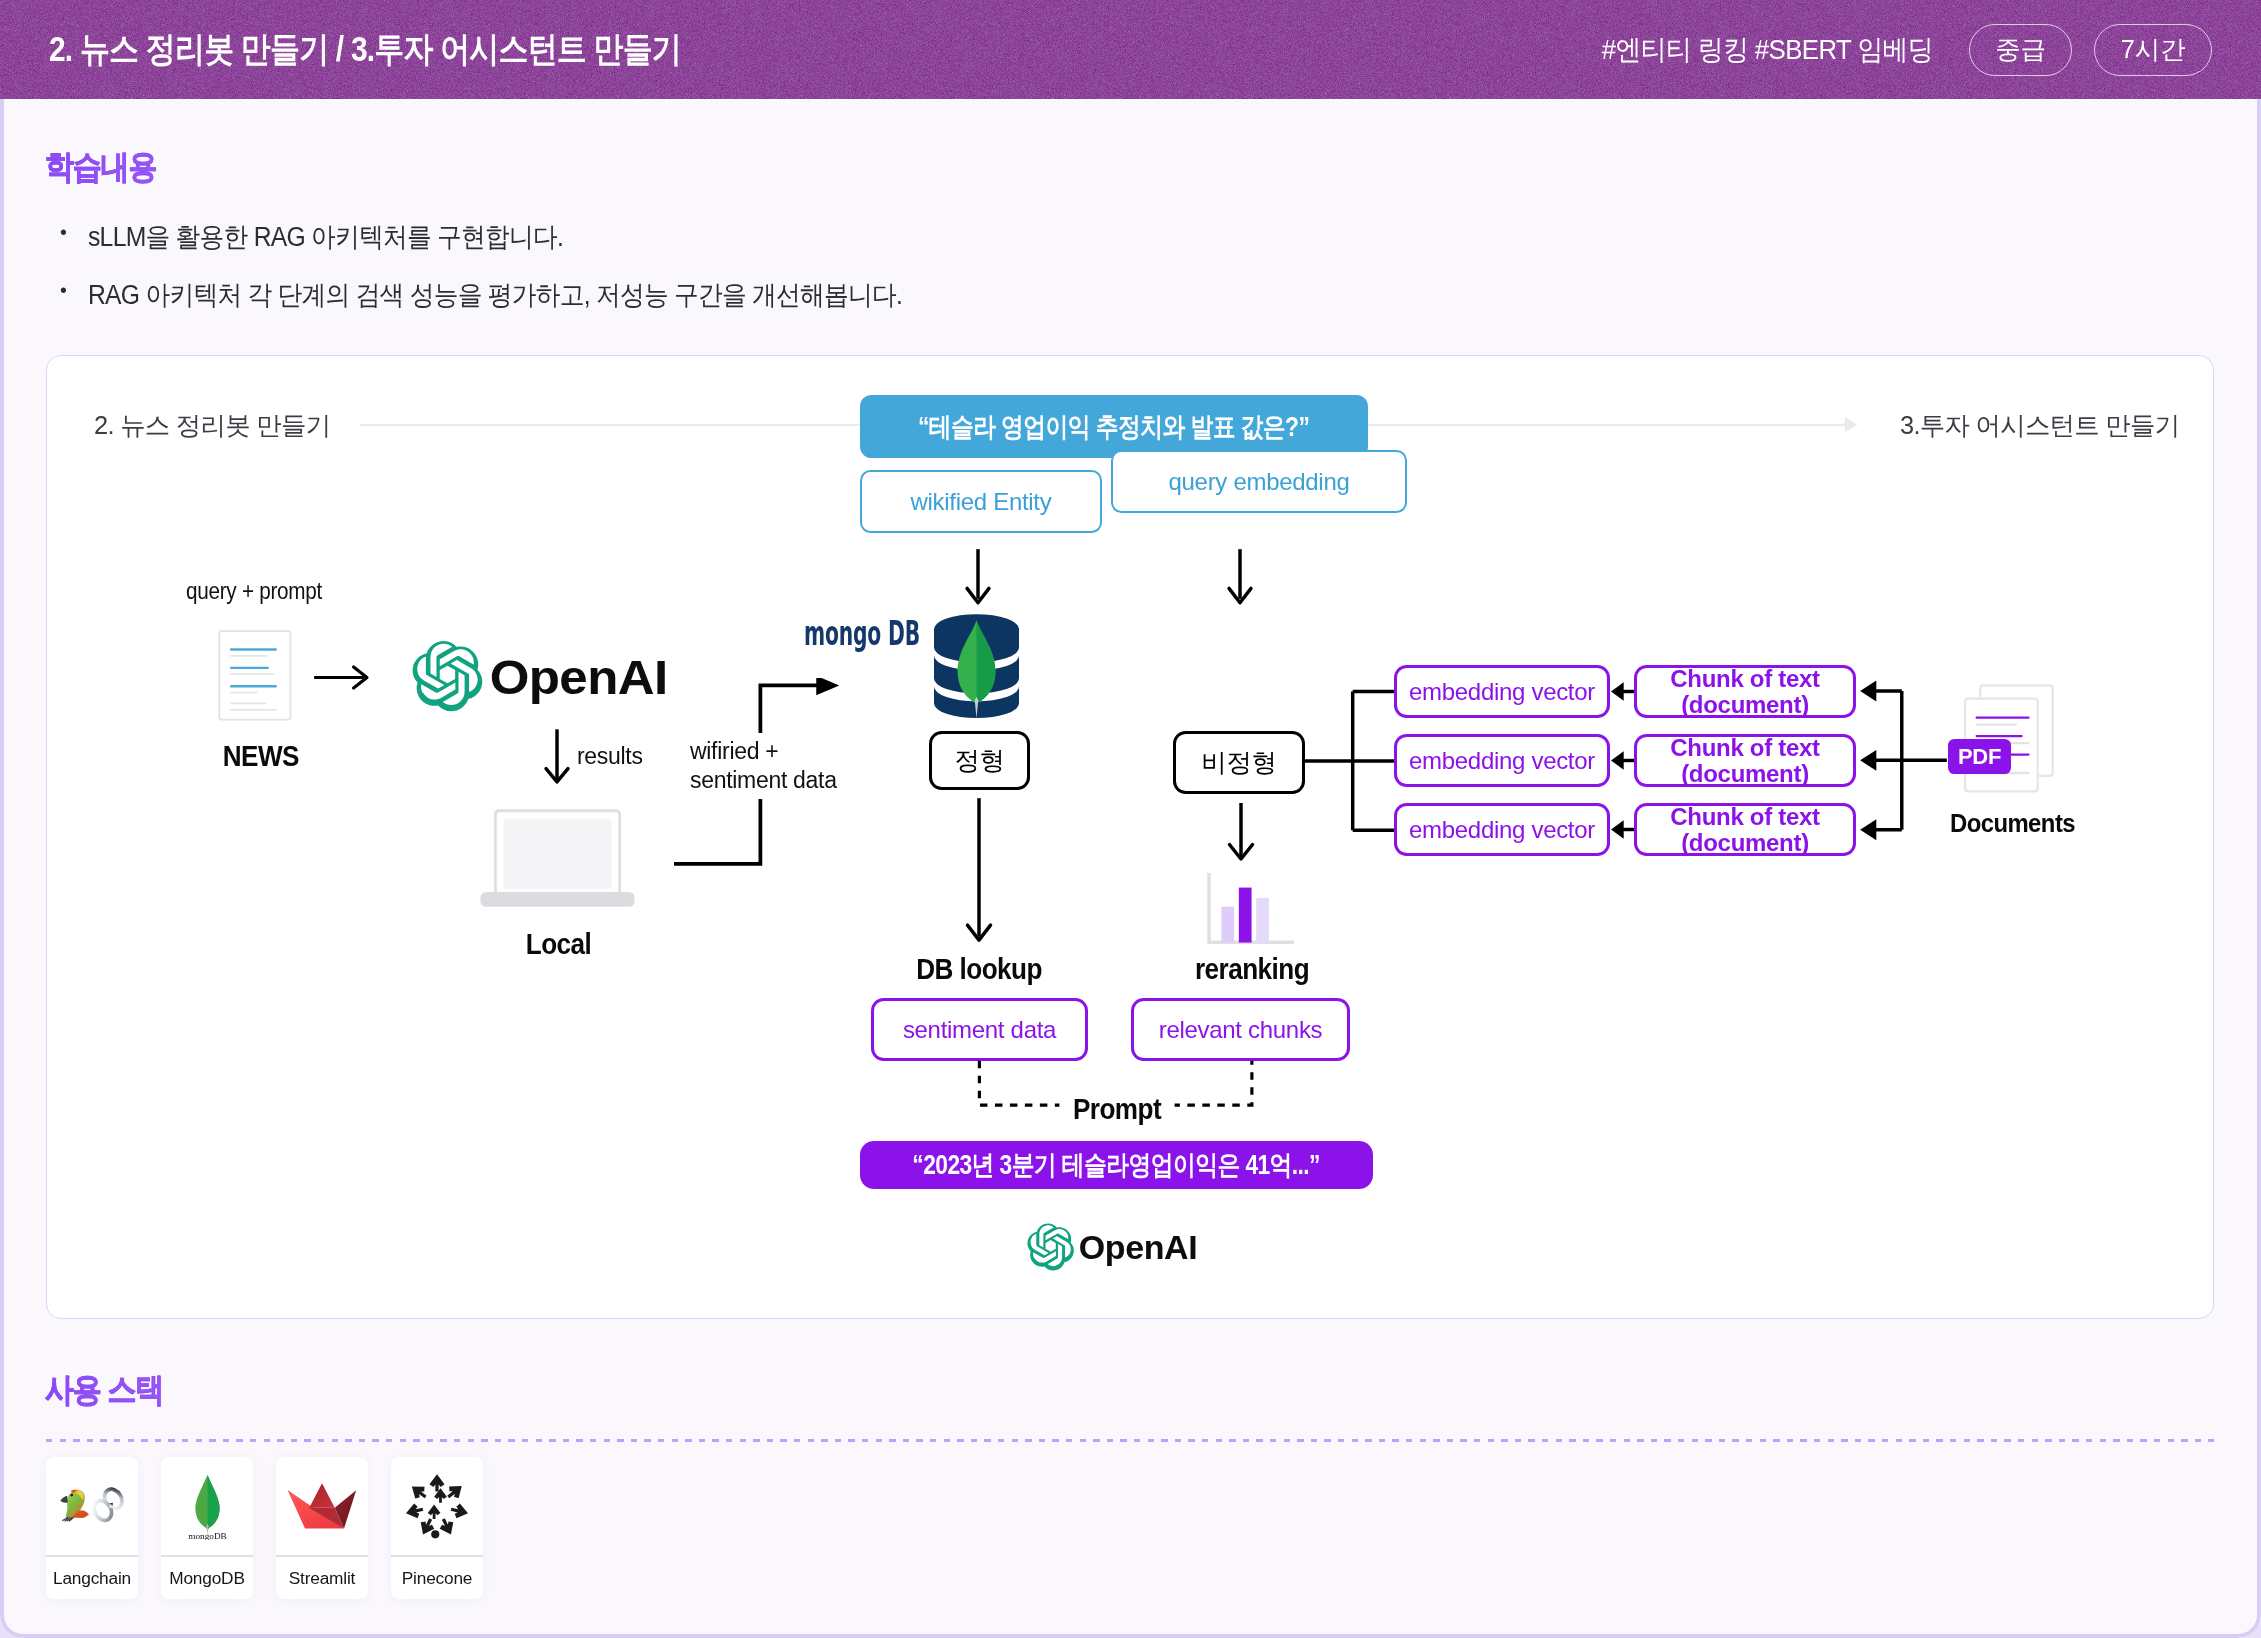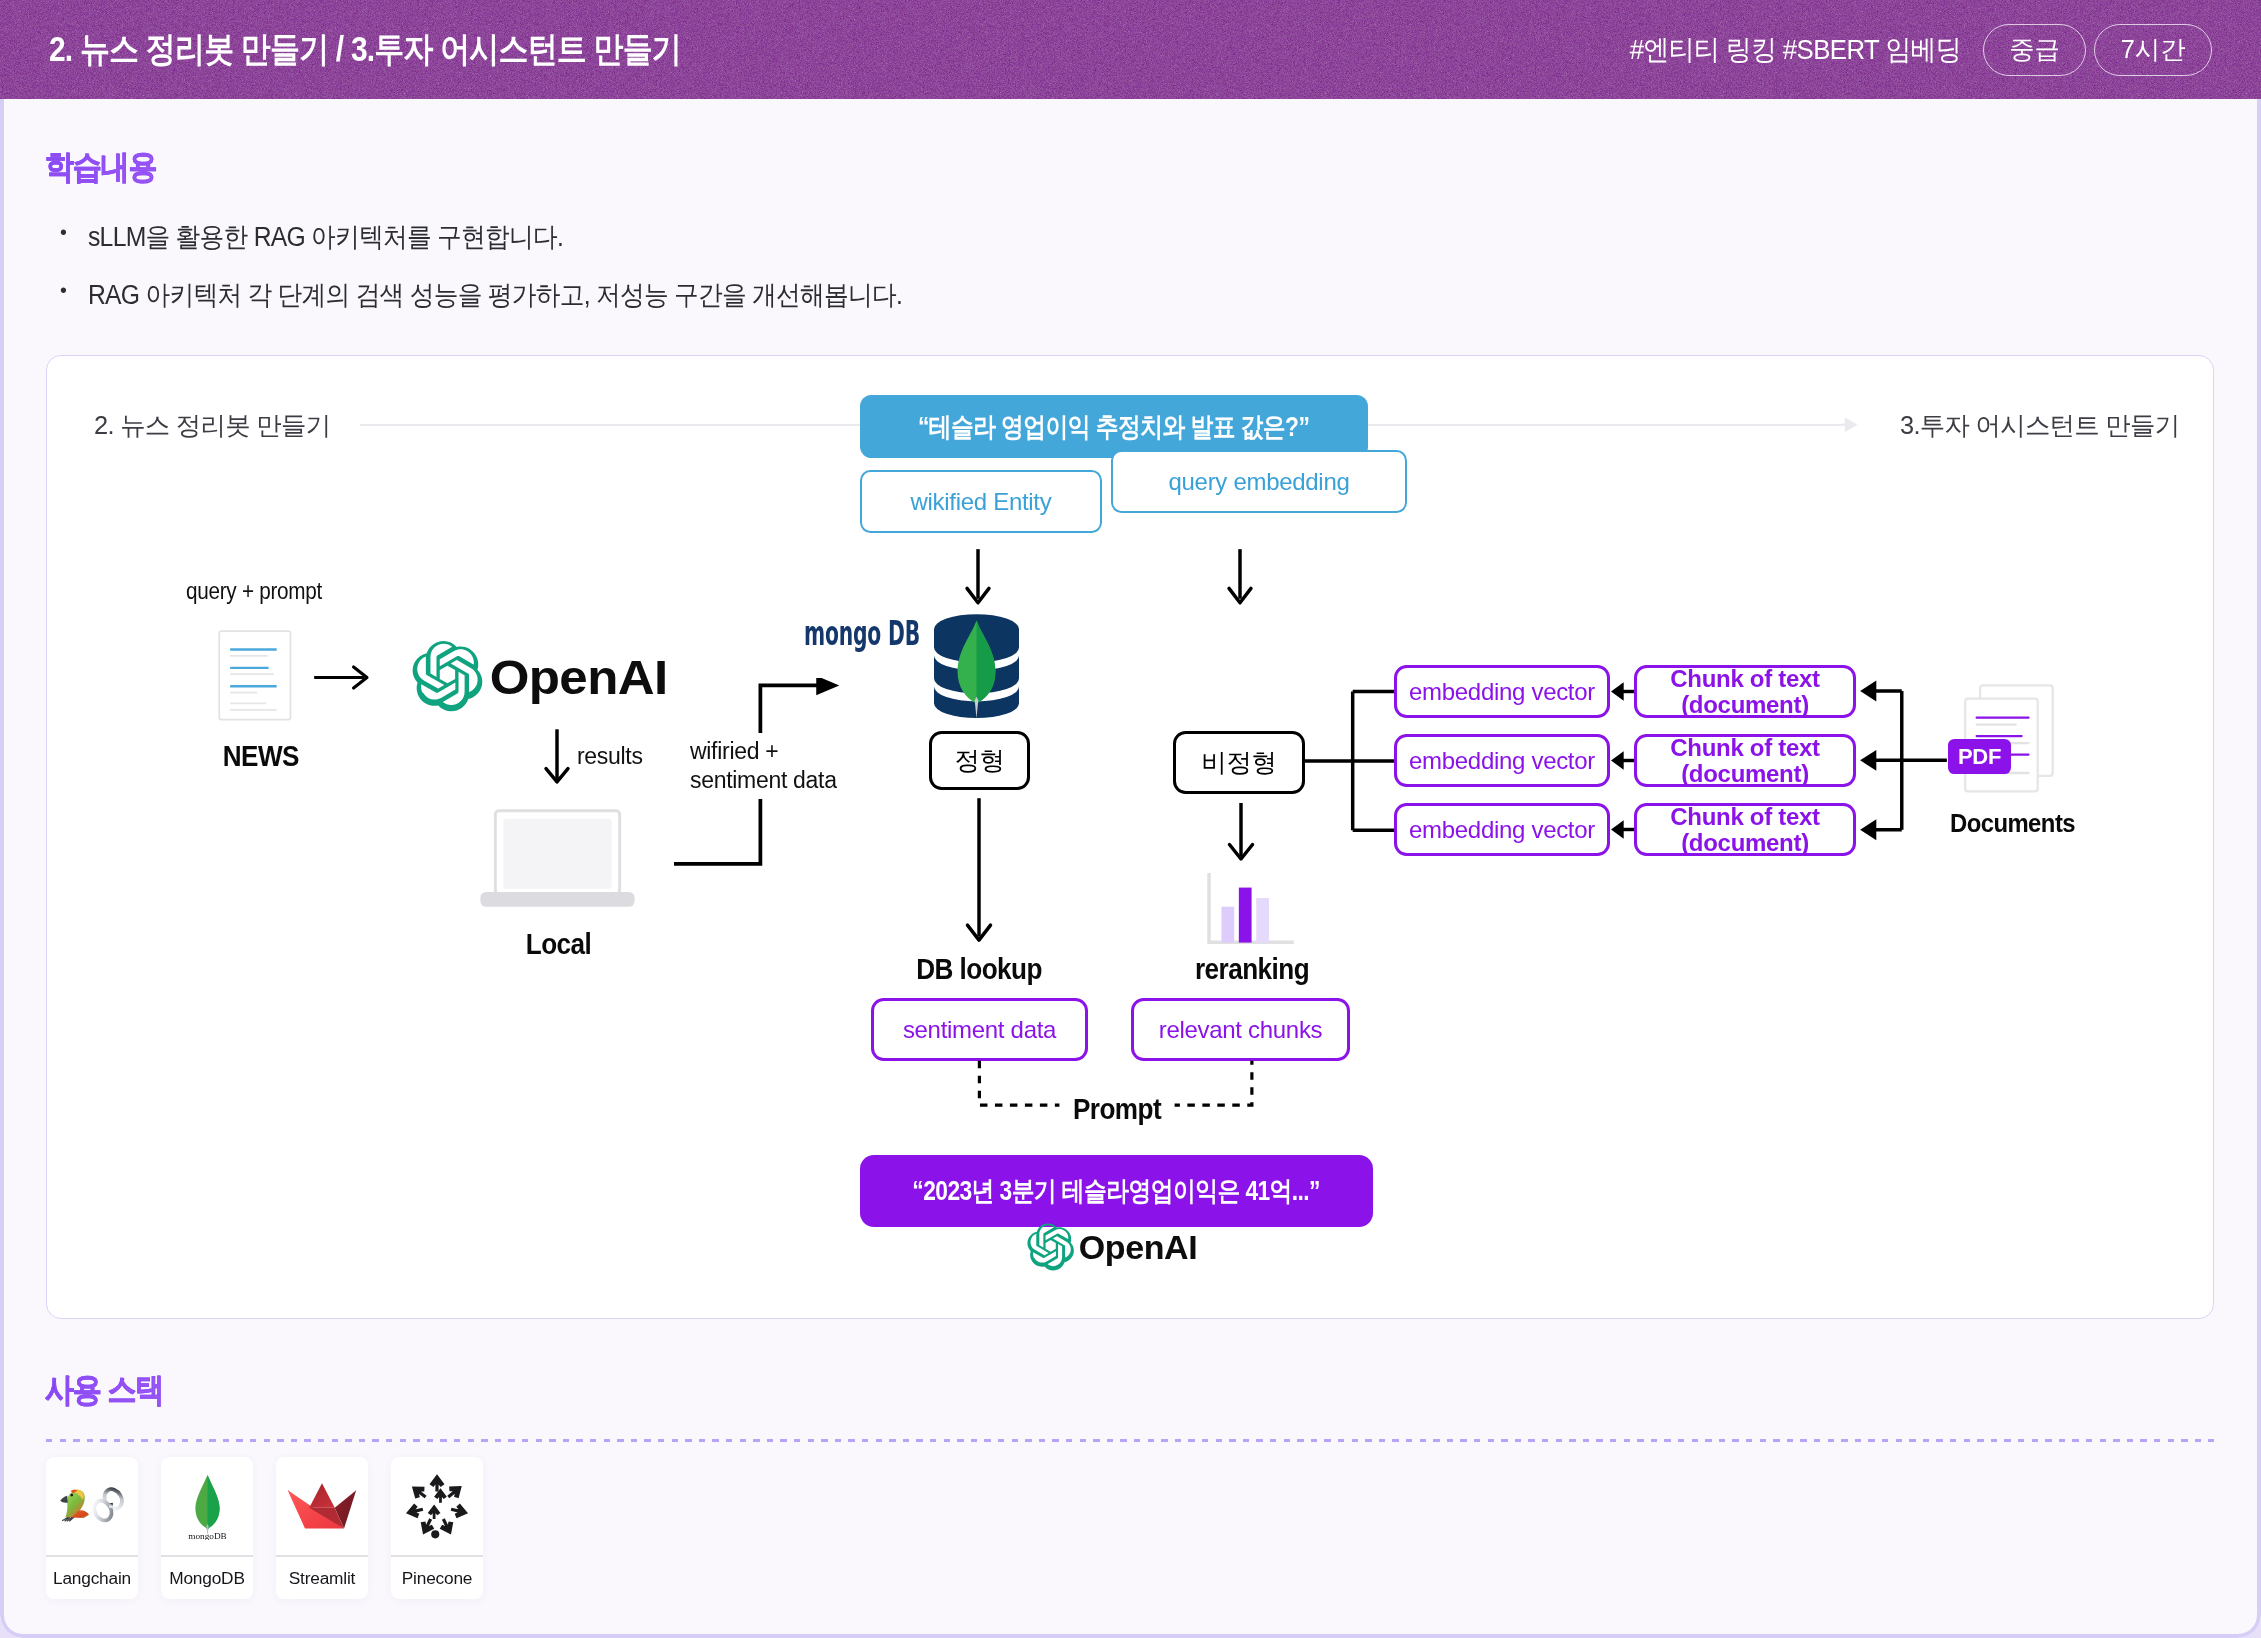--- a/index.html
+++ b/index.html
@@ -7,21 +7,21 @@
   body{font-family:"Liberation Sans",sans-serif;background:#E7E0F8;overflow:hidden;}
   .page{position:relative;width:2261px;height:1638px;background:#FAF8FD;
         border-radius:0 0 23px 23px;overflow:hidden;}
   .page-border{position:absolute;left:0;top:0;width:2261px;height:1638px;
         border-left:4px solid #D7CEF7;border-right:4px solid #D7CEF7;border-bottom:4px solid #D7CEF7;
         border-radius:0 0 23px 23px;pointer-events:none;z-index:20;}
   
   .hdr{position:absolute;left:0;top:0;width:2261px;height:99px;background:#701a75;overflow:hidden;z-index:40;}
   .hdr-title{position:absolute;left:49px;top:0;height:99px;display:flex;align-items:center;
      font-size:35px;font-weight:700;color:#fff;letter-spacing:-0.9px;transform:scaleX(.855);transform-origin:left center;}
-  .hdr-right{position:absolute;right:49px;top:0;height:99px;display:flex;align-items:center;gap:8px;}
+  .hdr-right{position:absolute;right:49px;top:0;height:99px;display:flex;align-items:center;gap:22px;}
   .hdr-tags{font-size:28px;color:#fff;font-weight:400;letter-spacing:-0.6px;margin-right:14px;transform:scaleX(.92);transform-origin:right center;}
   .pill{border:1.7px solid rgba(255,255,255,.72);border-radius:35px;color:#fff;font-size:25.4px;font-weight:400;
         line-height:1;display:flex;align-items:center;justify-content:center;height:52px;padding:0 25.4px;}
   
   .sec-title{display:inline-block;font-size:33px;font-weight:900;letter-spacing:-1.4px;white-space:nowrap;
      transform:scaleX(.88);transform-origin:left center;
      background:linear-gradient(100deg,#7B3CF0 0%,#9A52F4 55%,#AC63F7 100%);
      -webkit-background-clip:text;background-clip:text;color:transparent;
      -webkit-text-stroke:0.6px rgba(144,80,243,.95);paint-order:stroke fill;}
   .learn{position:absolute;left:45px;top:145px;}
@@ -47,23 +47,23 @@
   .qbub>span,.abub>span{display:inline-block;transform:scaleX(.845);}
   .qchip{position:absolute;height:63px;border:2.3px solid #44A7DA;border-radius:10.4px;background:#fff;
         display:flex;align-items:center;justify-content:center;color:#3AA1D7;font-size:24px;letter-spacing:-0.3px;}
   .kbox{position:absolute;border:3.5px solid #000;border-radius:12.7px;background:#fff;
         display:flex;align-items:center;justify-content:center;font-size:25.4px;color:#000;letter-spacing:-0.3px;}
   .pbox{position:absolute;border:3.5px solid #8B12E8;border-radius:12.7px;background:#fff;
         display:flex;align-items:center;justify-content:center;color:#8B12E8;font-size:24px;letter-spacing:-0.3px;}
   .pbox.two{flex-direction:column;font-weight:700;font-size:24px;line-height:1.06;}
   .pdf{position:absolute;left:1948px;top:739px;width:63px;height:35px;background:#8B12E8;border-radius:6.3px;
        display:flex;align-items:center;justify-content:center;color:#fff;font-size:22px;font-weight:700;letter-spacing:-0.3px;}
-  .abub{position:absolute;left:860px;top:1141px;width:513px;height:72px;background:#8B12E8;
+  .abub{position:absolute;left:860px;top:1141px;width:513px;height:48px;background:#8B12E8;
         border-radius:14px;display:flex;align-items:center;justify-content:center;
-        color:#fff;font-size:27px;font-weight:700;letter-spacing:-0.7px;margin-top:14px;}
+        color:#fff;font-size:27px;font-weight:700;letter-spacing:-0.7px;}
   
   .stack{position:absolute;left:45px;top:1368px;}
   .dashed{position:absolute;left:46px;top:1439px;width:2168px;height:2.9px;
      background:repeating-linear-gradient(90deg,#B9A3F6 0 6.3px,transparent 6.3px 13.6px);}
   .cards{position:absolute;left:46px;top:1457px;display:flex;gap:23px;}
   .scard{width:92px;height:142px;background:#fff;border-radius:8px;
          box-shadow:0 1.2px 8px rgba(70,40,130,.045);display:flex;flex-direction:column;align-items:center;}
   .slogo{height:98px;width:100%;display:flex;align-items:center;justify-content:center;}
   .sname{width:100%;height:44px;border-top:2.3px solid #E1E1E4;display:flex;align-items:center;justify-content:center;
          font-size:17.3px;color:#16161A;letter-spacing:-0.2px;}

